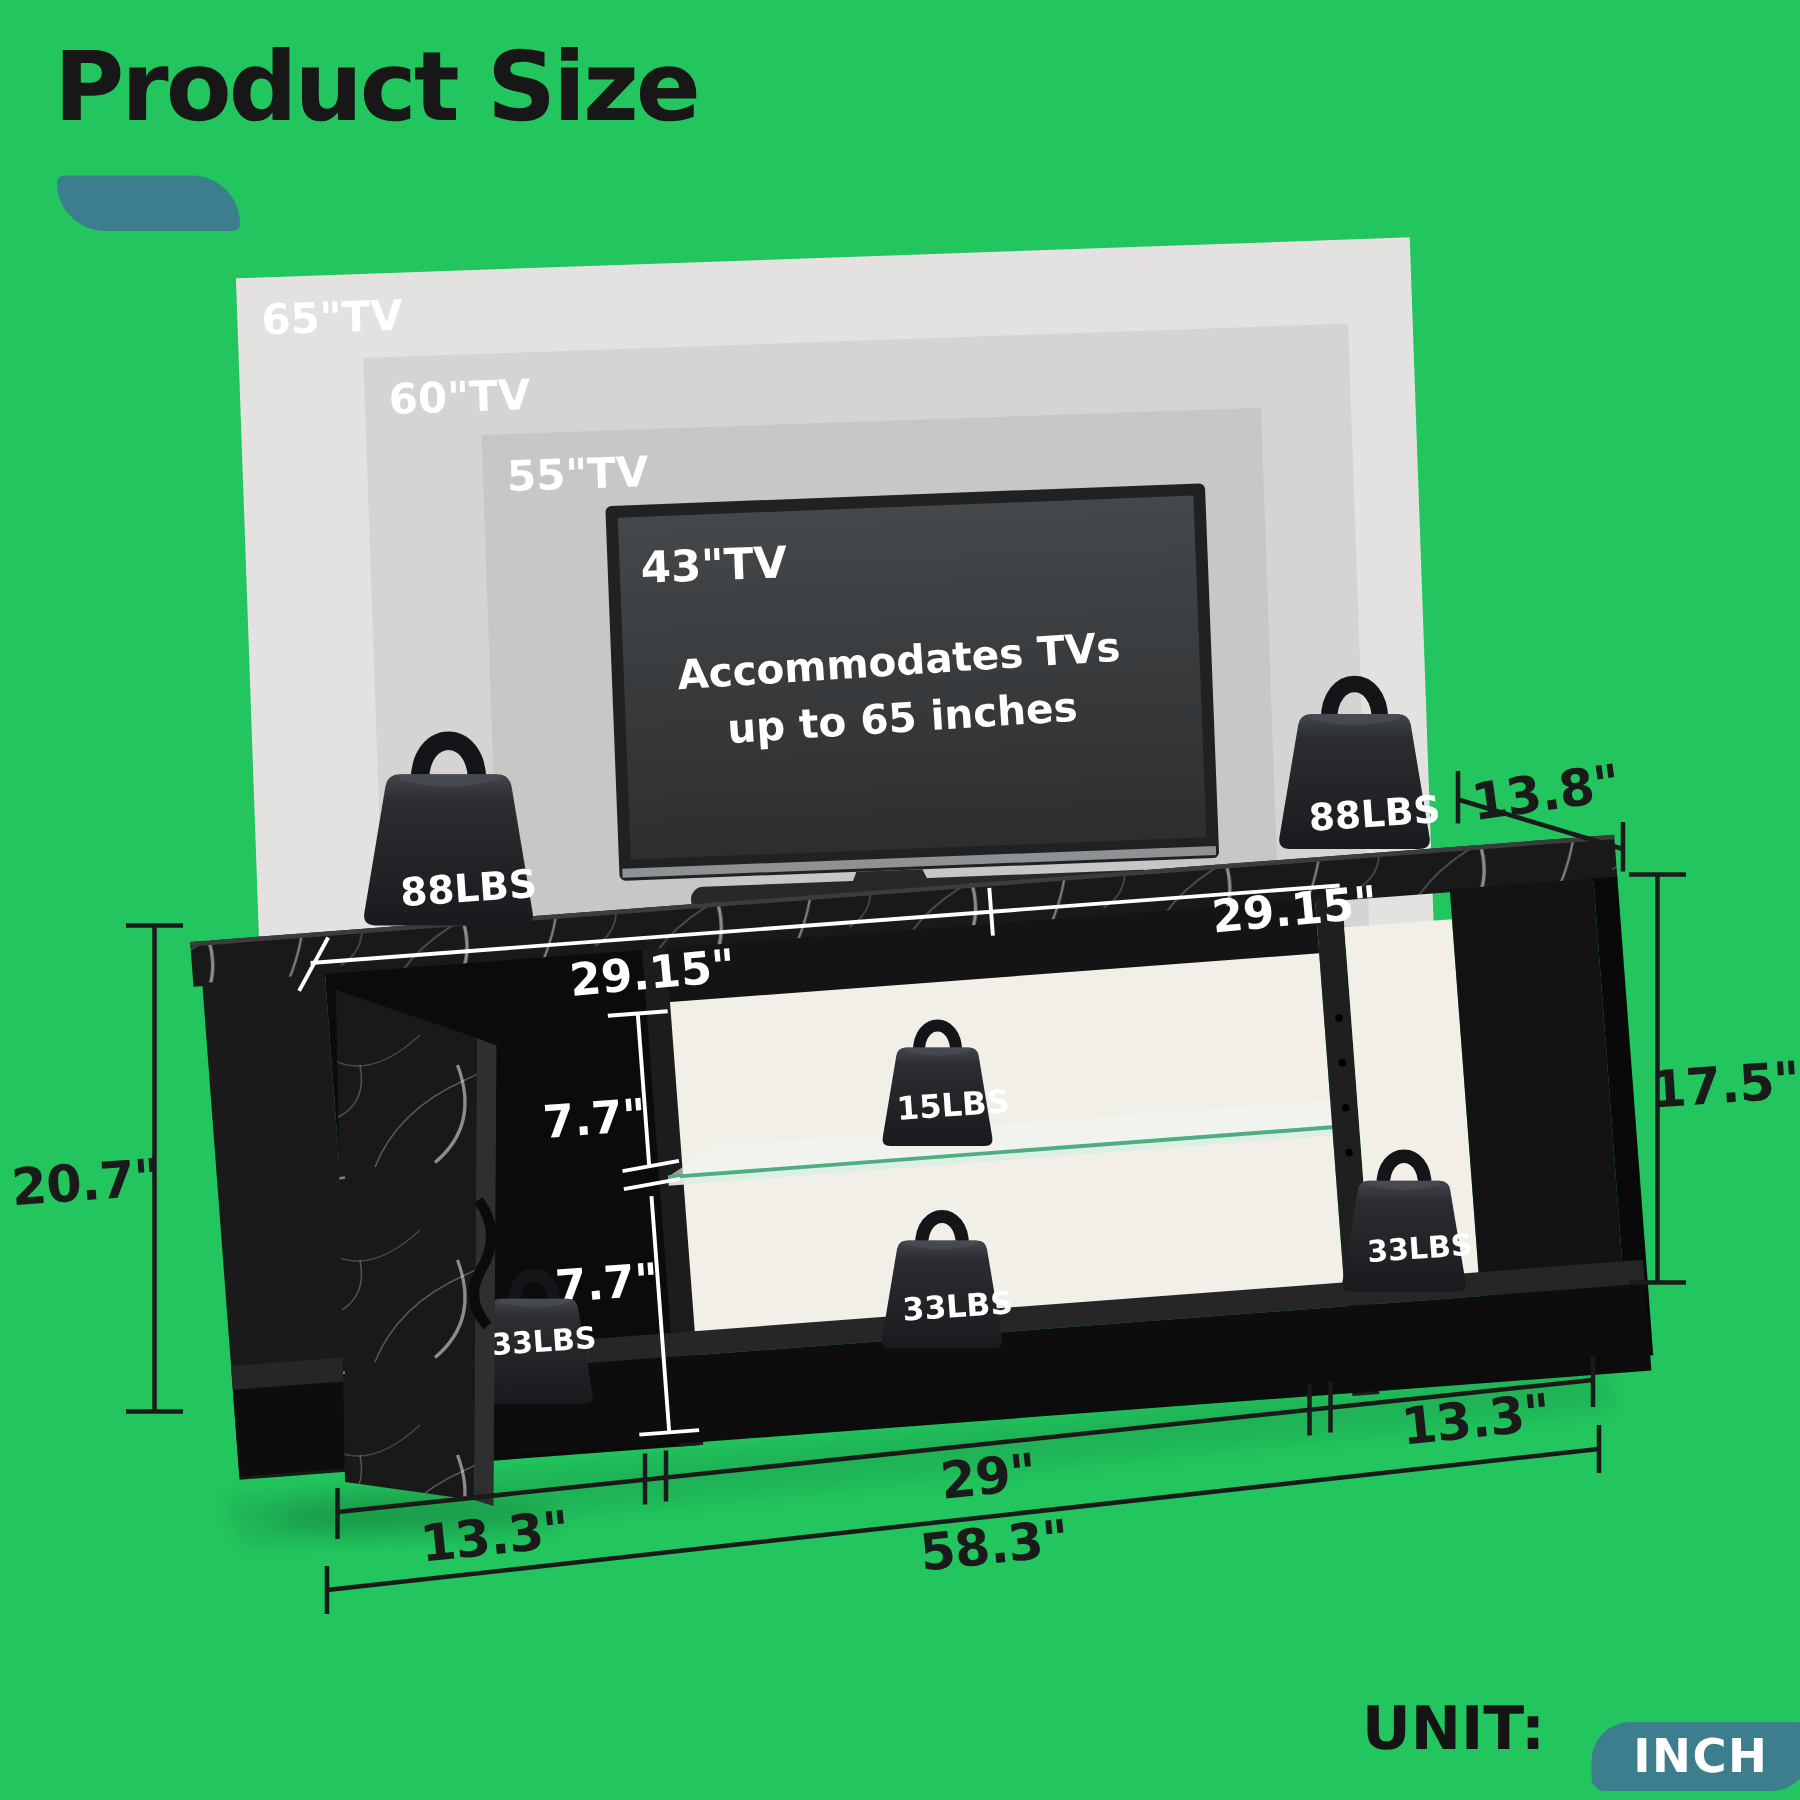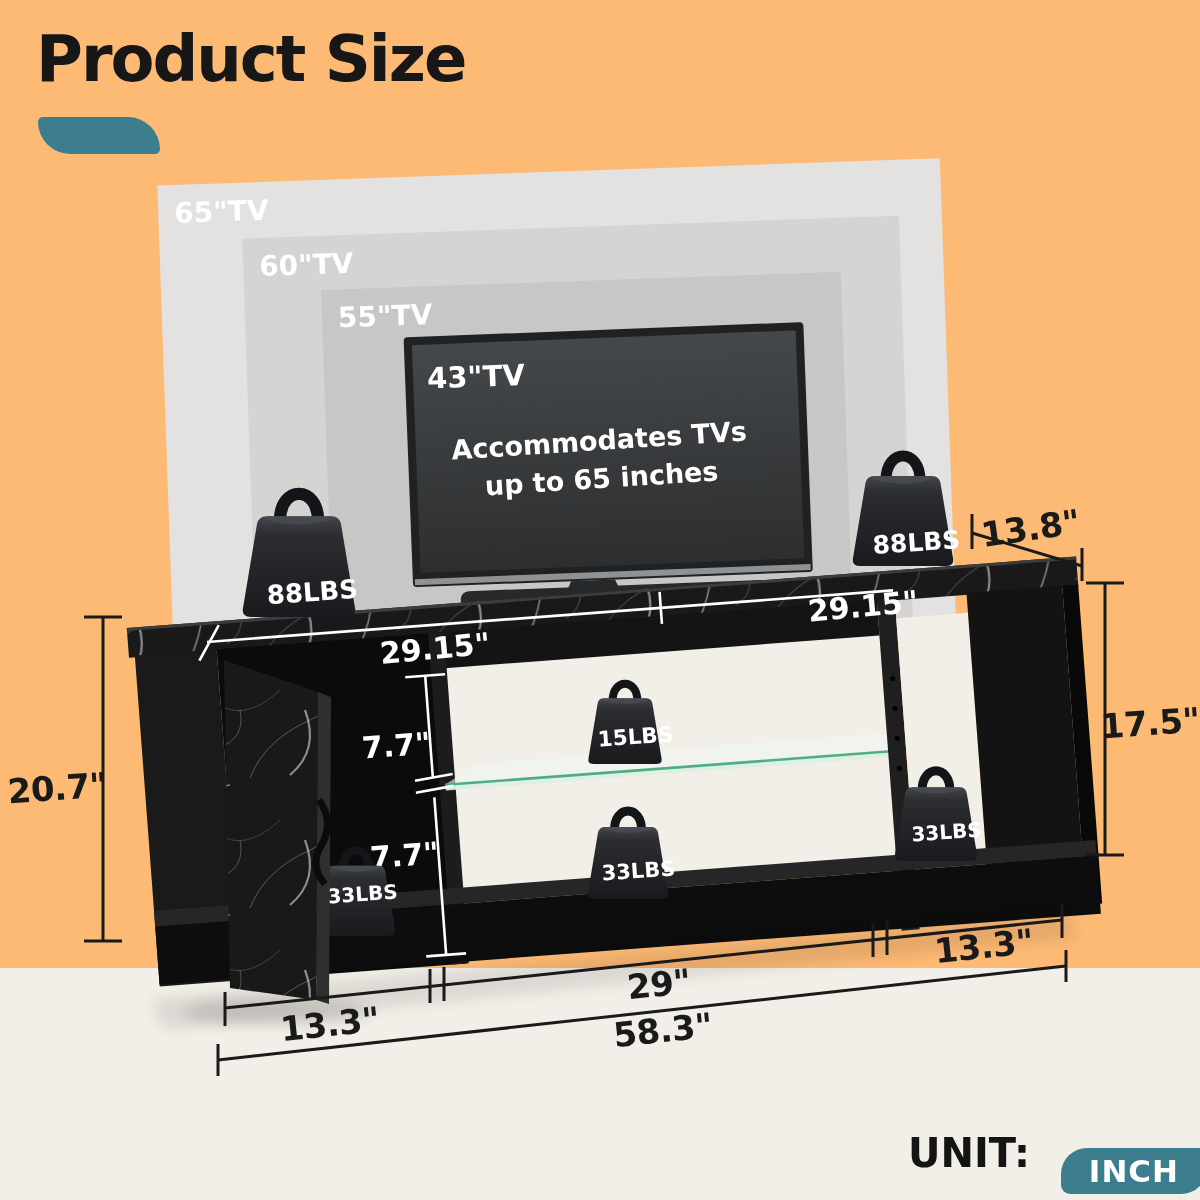--- a/index.html
+++ b/index.html
@@ -2,21 +2,21 @@
 <html><head>
 <meta charset="utf-8">
 <style>
   html,body{margin:0;padding:0;}
   body{
     width:1200px;height:1200px;
     background:#f2eee8;
     font-family:"DejaVu Sans","Liberation Sans",sans-serif;
     overflow:hidden;
   }
-  #stage{position:relative;width:1200px;height:968px;background:#fdba74;}
+  #stage{position:relative;width:1200px;height:1200px;background:#22c55e;}
   .page-title{
     position:absolute;left:36px;top:22px;
     font-size:64px;font-weight:bold;letter-spacing:-2px;color:#171717;
   }
   .deco-leaf{
     position:absolute;left:38px;top:117px;width:122px;height:37px;
     background:#3c7e8d;border-radius:5px 34px 5px 34px;
   }
   #scene{position:absolute;left:0;top:0;}
   svg{font-family:"DejaVu Sans","Liberation Sans",sans-serif;}

